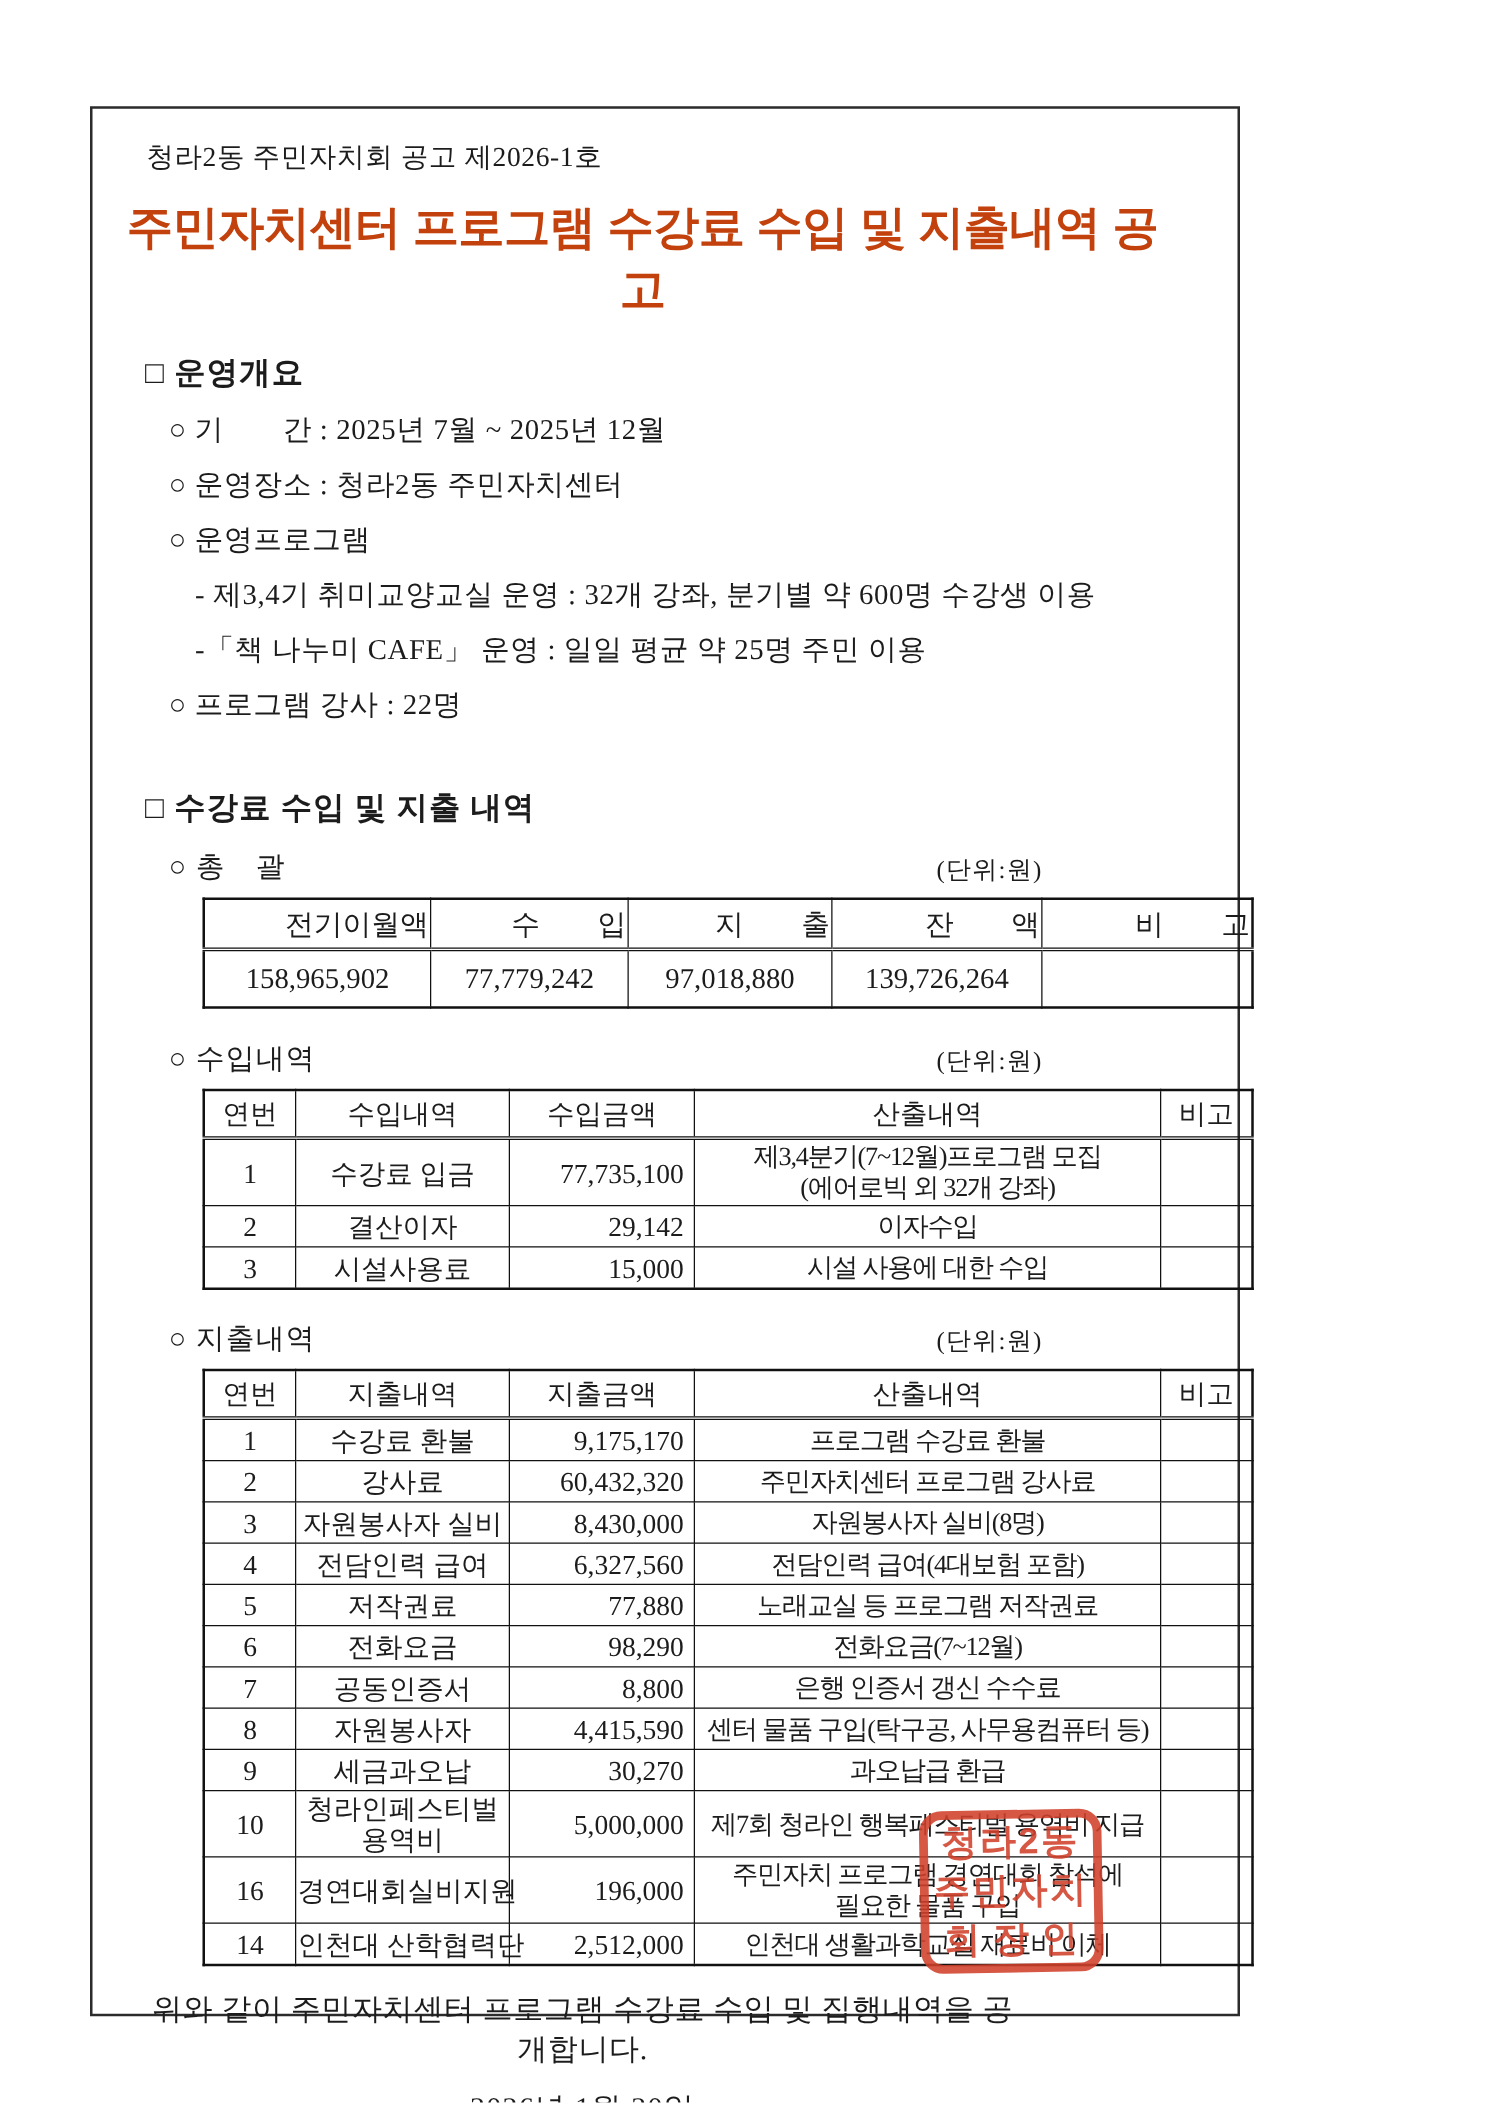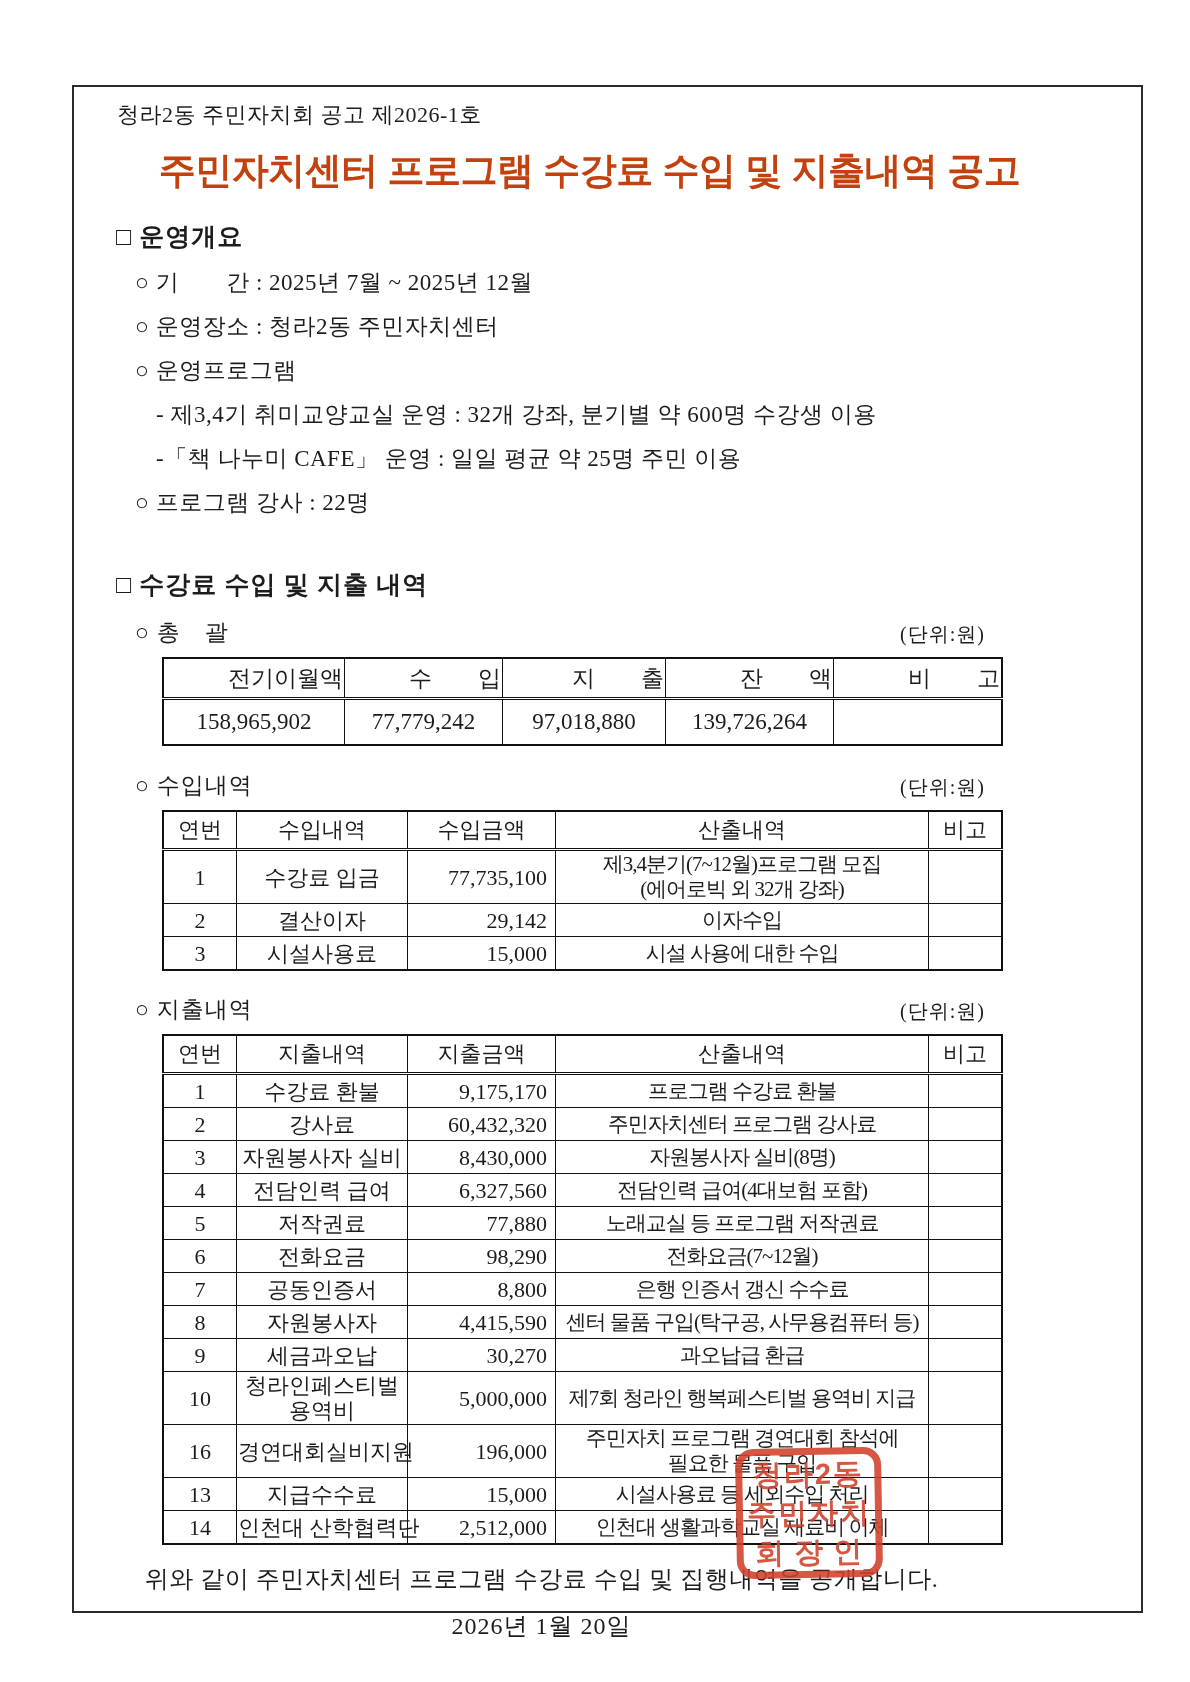--- a/index.html
+++ b/index.html
@@ -3,23 +3,23 @@
 <meta charset="utf-8">
 <style>
   html,body{margin:0;padding:0;background:#ffffff;}
   body{
     width:1190px;height:1682px;position:relative;
     font-family:"Liberation Serif","DejaVu Serif",serif;
     color:#1c1c1c;
     -webkit-font-smoothing:antialiased;
   }
   .page{
-    position:absolute;left:72px;top:85px;width:1071px;height:1528px;
+    position:absolute;left:72px;top:85px;width:920px;height:1528px;
     border:2px solid #2b2b2b;box-sizing:border-box;
-    padding:9px 40px 0 40px;background:#fff;
+    padding:20px 40px 0 40px;background:#fff;
   }
   .notice-no{font-size:22px;margin:4px 0 0 3px;letter-spacing:.5px;}
   .doc-title{
     margin-top:16px;text-align:center;
     font-family:"Liberation Sans","DejaVu Sans",sans-serif;
     font-weight:900;font-size:37px;letter-spacing:-.5px;color:#c2410c;
     transform:translateX(-18px);
   }
   .sec-head{font-size:25px;font-weight:bold;margin:24px 0 0 2px;letter-spacing:1px;}
   .sec-head.second{margin-top:50px;}
@@ -250,27 +250,20 @@
         </tr>
         <tr>
           <td class="c0">16</td>
           <td class="c1">경연대회실비지원</td>
           <td class="c2">196,000</td>
           <td class="c3">주민자치 프로그램 경연대회 참석에
 필요한 물품 구입</td>
           <td class="c4"></td>
         </tr>
         <tr>
-          <td class="c0">13</td>
-          <td class="c1">지급수수료</td>
-          <td class="c2">15,000</td>
-          <td class="c3">시설사용료 등 세외수입 처리</td>
-          <td class="c4"></td>
-        </tr>
-        <tr>
           <td class="c0">14</td>
           <td class="c1">인천대 산학협력단</td>
           <td class="c2">2,512,000</td>
           <td class="c3">인천대 생활과학교실 재료비 이체</td>
           <td class="c4"></td>
         </tr>
       </tbody>
   </table>
 
   <div class="footer">

